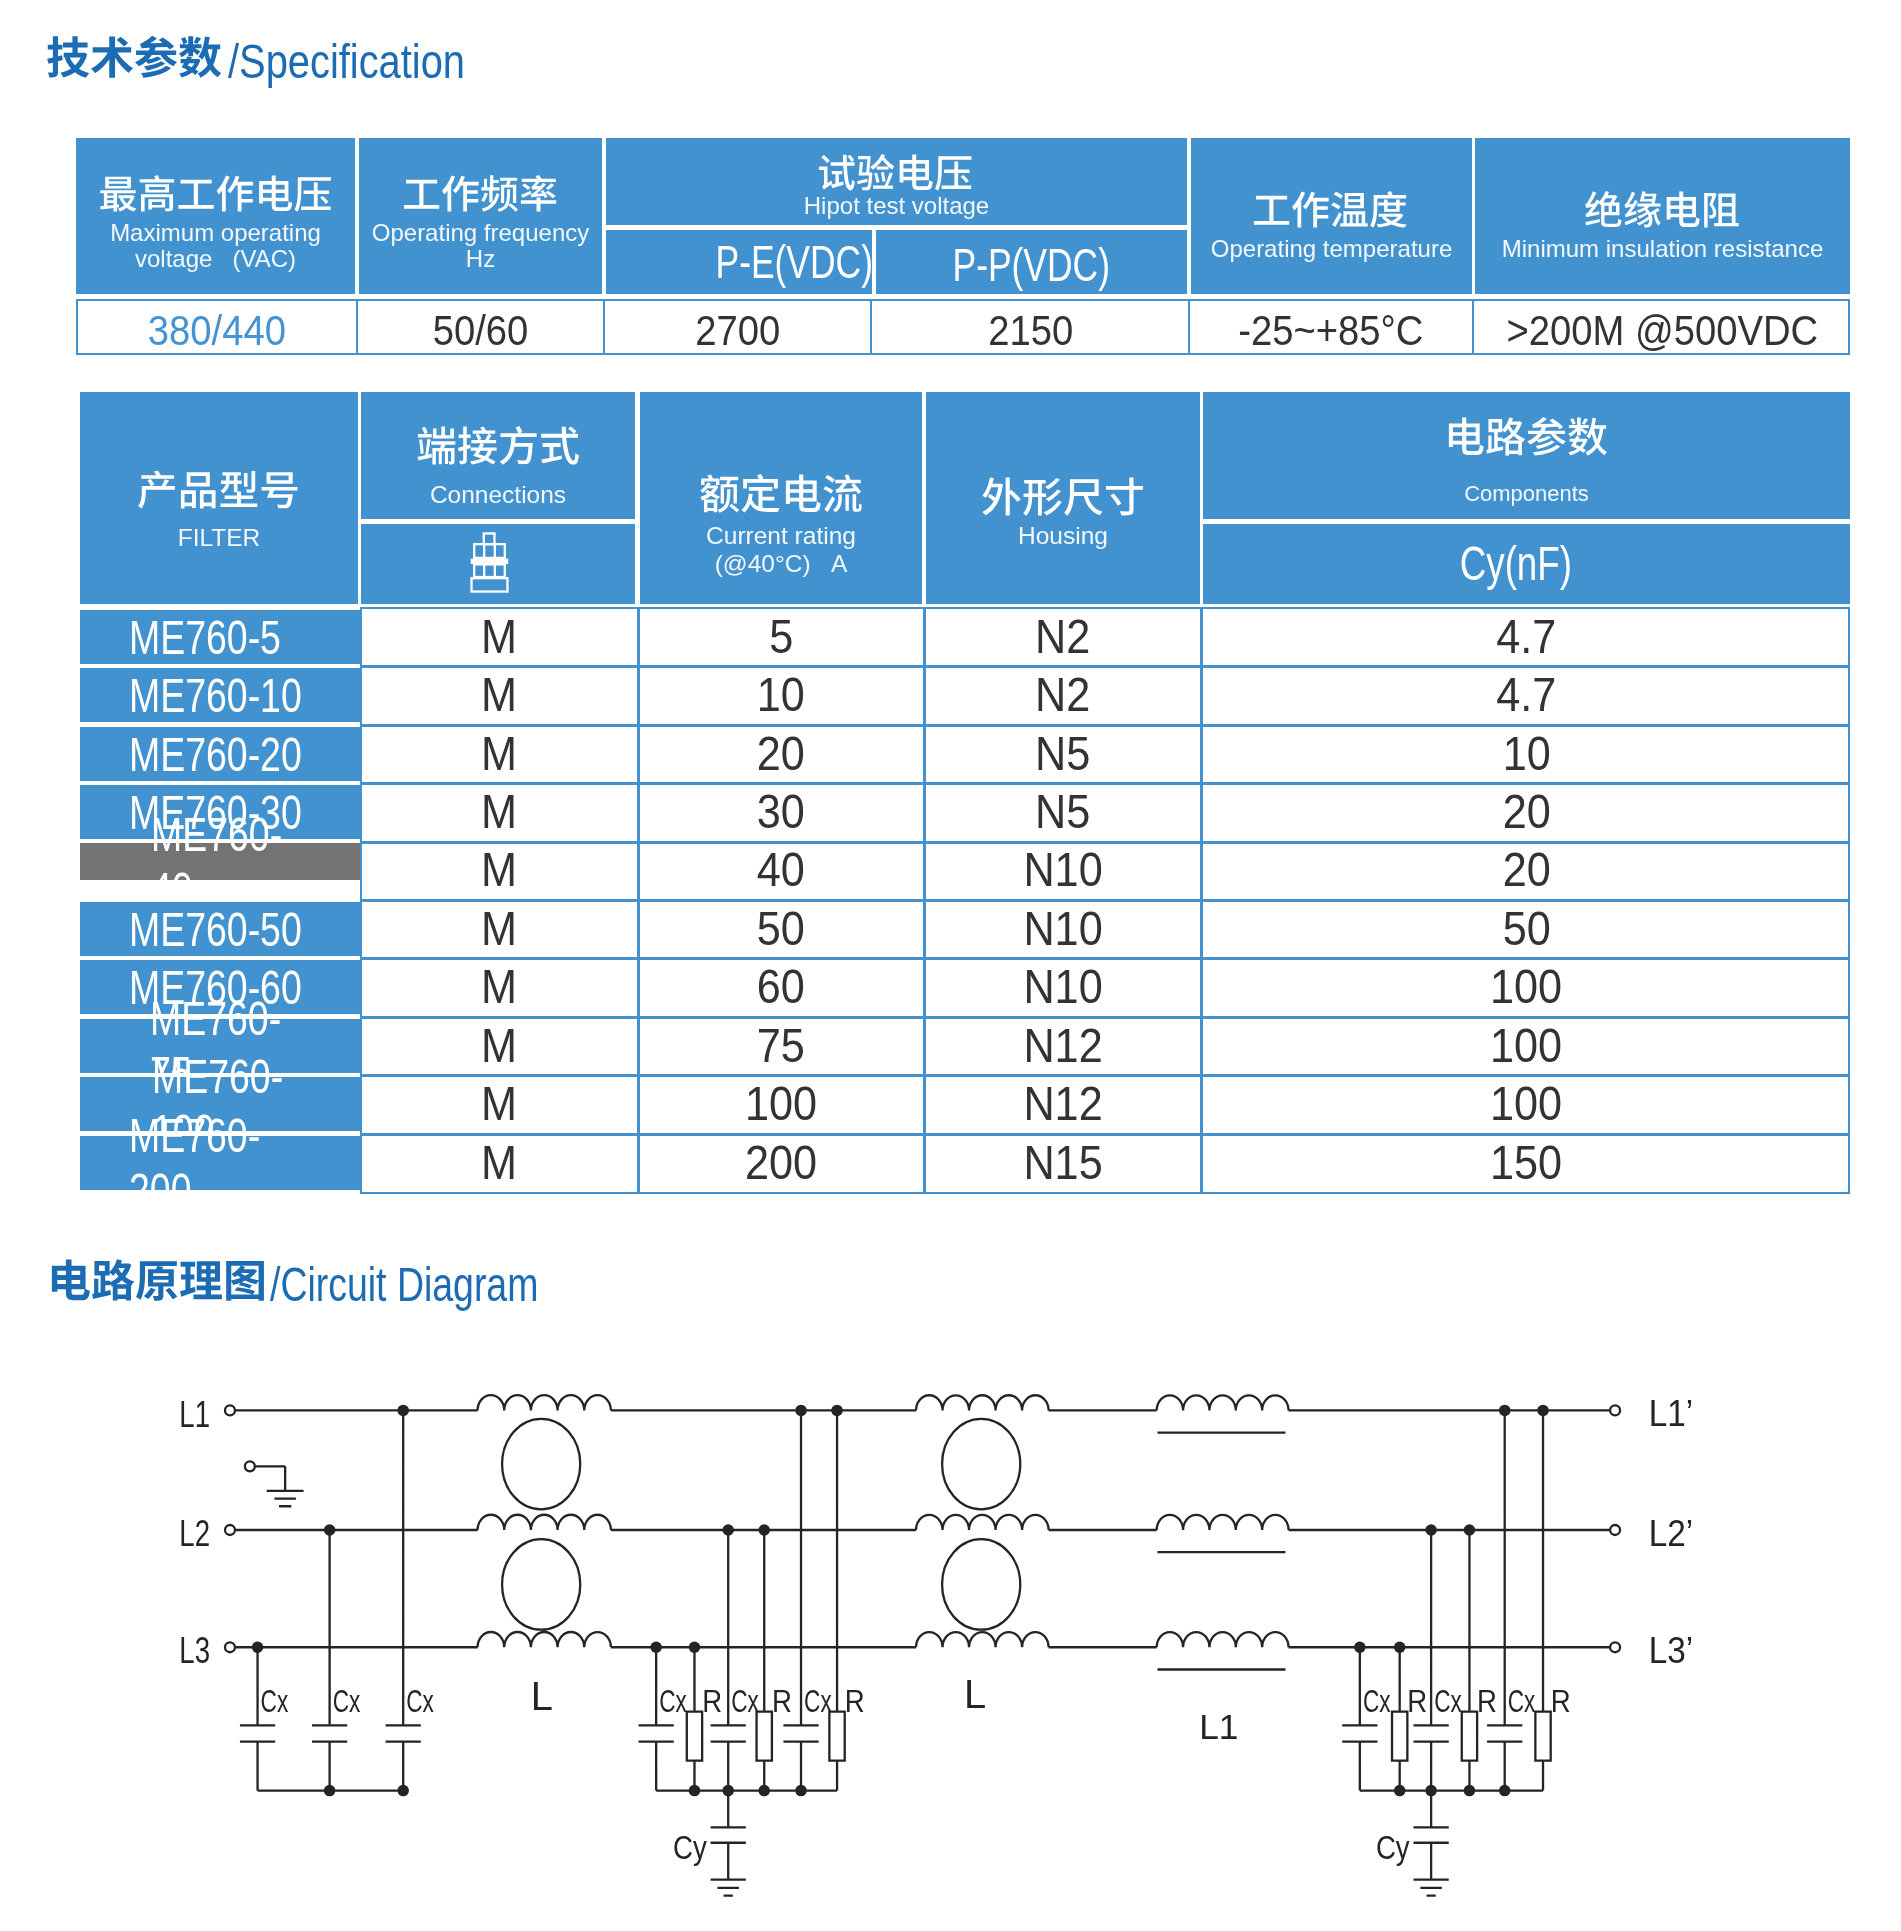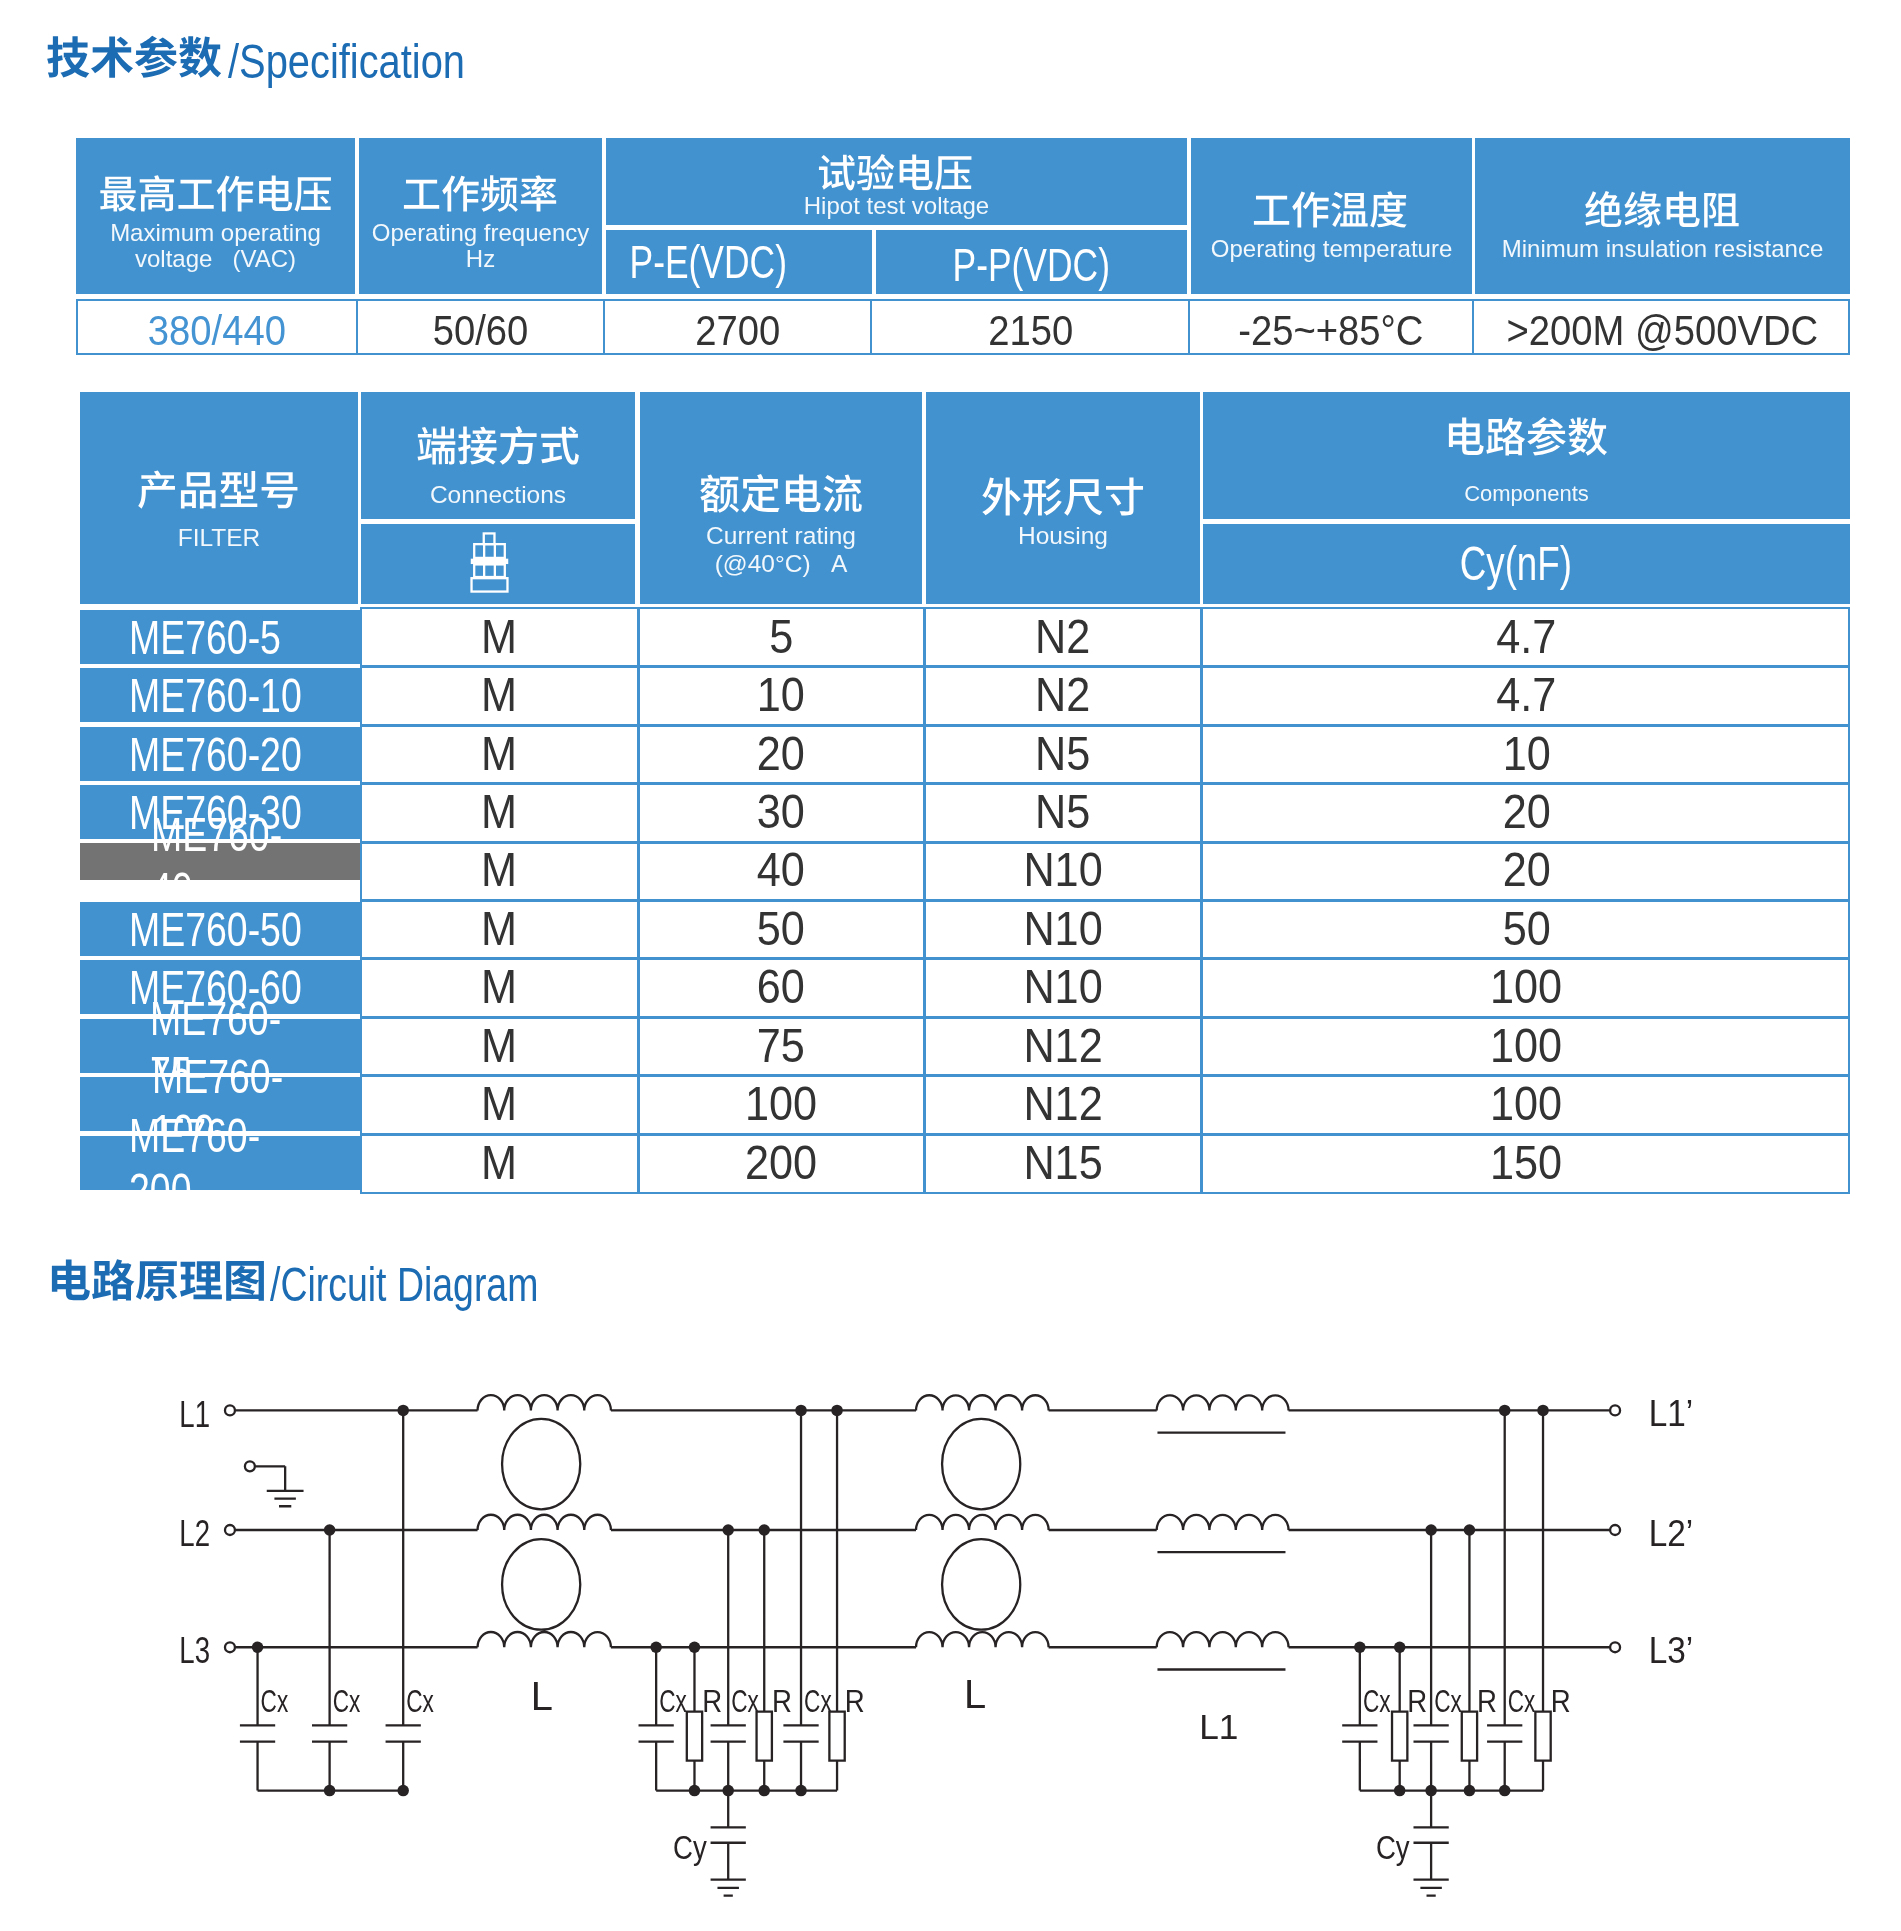--- a/index.html
+++ b/index.html
@@ -51,21 +51,21 @@
         <svg style="display:block;" width="156" height="39" viewBox="0 0 4000 1000" fill="#fff">
           <path transform="translate(0,880) scale(1,-1)" d="M110 770C162 724 229 659 259 616L325 682C293 723 225 785 172 827ZM781 793C820 750 864 690 882 650L951 696C931 734 885 791 845 833ZM50 533V442H179V106C179 63 149 33 129 20C145 1 167 -39 175 -62C191 -43 221 -23 395 93C387 112 376 149 371 174L269 109V533ZM665 838 670 643H348V552H674C692 170 738 -78 863 -80C902 -80 949 -39 972 140C956 149 913 174 897 194C892 99 881 46 866 46C816 49 782 263 768 552H962V643H764C762 706 761 771 761 838ZM362 69 387 -19C471 5 580 37 683 68L670 151L561 121V333H647V420H379V333H474V97Z"></path>
           <path transform="translate(1000,880) scale(1,-1)" d="M26 157 44 80C118 99 209 123 297 146L289 218C192 194 95 170 26 157ZM464 357C490 281 516 182 524 117L601 138C591 202 565 300 537 375ZM640 383C656 308 674 209 679 144L755 156C750 221 732 317 713 393ZM97 651C92 541 80 392 68 303H333C321 110 307 33 288 12C278 1 269 0 252 0C234 0 189 1 142 5C156 -17 165 -49 167 -72C215 -75 262 -75 288 -73C318 -70 339 -62 358 -40C388 -6 402 90 417 342C418 353 418 378 418 378H340C353 489 366 667 374 803H56V722H290C283 604 271 471 260 378H156C165 460 173 563 178 647ZM531 536V455H835V530C868 500 902 474 934 451C943 477 962 520 978 542C888 596 784 692 719 778L743 825L660 853C599 719 488 599 369 525C385 507 413 467 424 449C514 512 602 601 672 703C717 646 772 587 828 536ZM436 44V-37H950V44H812C858 134 908 259 947 363L862 383C832 280 778 136 732 44Z"></path>
           <path transform="translate(2000,880) scale(1,-1)" d="M442 396V274H217V396ZM543 396H773V274H543ZM442 484H217V607H442ZM543 484V607H773V484ZM119 699V122H217V182H442V99C442 -34 477 -69 601 -69C629 -69 780 -69 809 -69C923 -69 953 -14 967 140C938 147 897 165 873 182C865 57 855 26 802 26C770 26 638 26 610 26C552 26 543 37 543 97V182H870V699H543V841H442V699Z"></path>
           <path transform="translate(3000,880) scale(1,-1)" d="M681 268C735 222 796 155 823 110L894 165C865 208 805 269 748 314ZM110 797V472C110 321 104 112 27 -34C49 -43 88 -70 105 -86C187 70 200 310 200 473V706H960V797ZM523 660V460H259V370H523V46H195V-45H953V46H619V370H909V460H619V660Z"></path>
         </svg>
       </div>
       <div class="abs" style="left:0;right:0;top:52px;height:31px;display:flex;align-items:center;justify-content:center;font-size:24px;color:#f2f8fc;">Hipot test voltage</div>
       <div class="abs" style="left:0;top:87px;width:581px;height:4.6px;background:#fff"></div>
       <div class="abs" style="left:266px;top:92px;width:3.8px;height:64px;background:#fff"></div>
-      <div class="abs" style="left:0;top:92px;width:290px;height:64px;display:flex;align-items:center;justify-content:flex-start;padding-top:0;color:#fff">
+      <div class="abs" style="left:0;top:92px;width:290px;height:64px;display:flex;align-items:center;justify-content:flex-end;padding-top:0;color:#fff">
         <span style="font-size:46px;transform:scaleX(0.77)">P-E(VDC)</span>
       </div>
       <div class="abs" style="left:270px;top:92px;width:311px;height:64px;display:flex;align-items:center;justify-content:center;padding-top:6.1px;color:#fff">
         <span style="font-size:46px;transform:scaleX(0.77)">P-P(VDC)</span>
       </div>
     </div>
     <div class="cell" style="left:1115px;top:0;width:281px;height:156px">
       <div class="abs" style="left:61px;top:52px">
         <svg style="display:block;" width="156" height="39" viewBox="0 0 4000 1000" fill="#fff">
           <path transform="translate(0,880) scale(1,-1)" d="M49 84V-11H954V84H550V637H901V735H102V637H444V84Z"></path>

